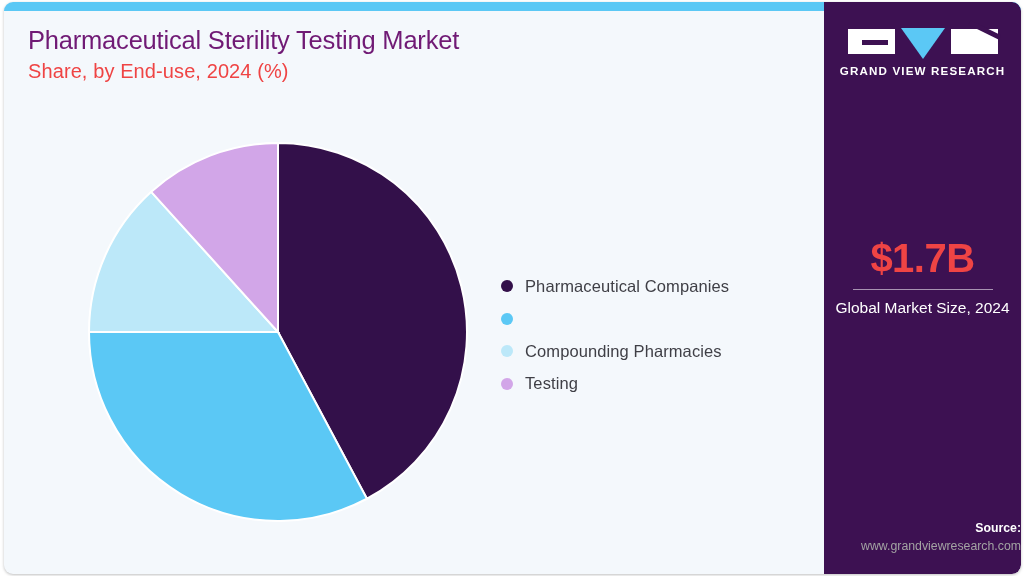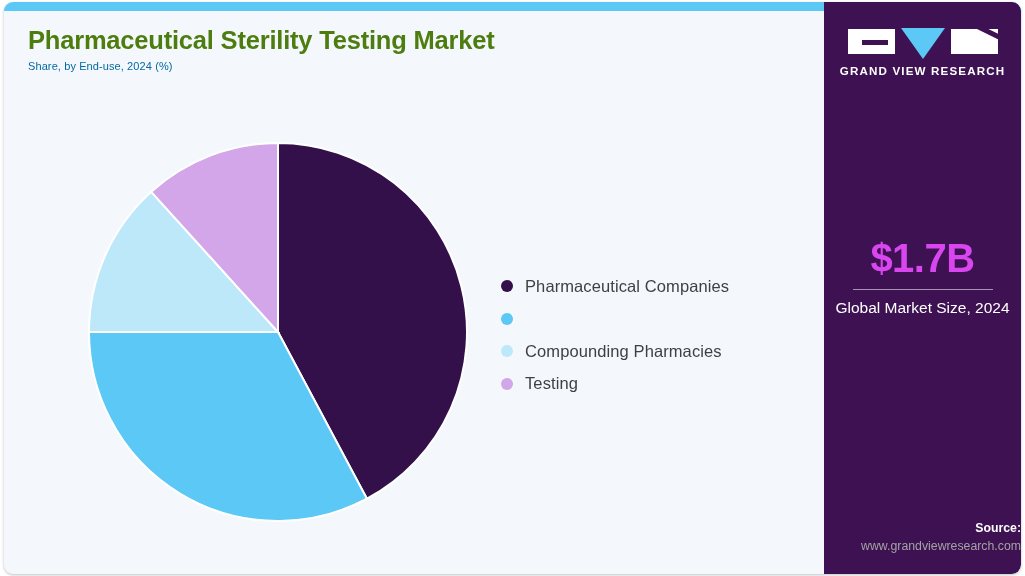--- a/index.html
+++ b/index.html
@@ -26,29 +26,29 @@
   .accent-bar {
     position: absolute;
     left: 0; top: 0;
     width: 100%; height: 9px;
     background: #5bc8f5;
   }
   
   .header { position: absolute; left: 24px; top: 24px; width: 700px; }
   .chart-title {
     font-size: 25.5px;
-    font-weight: bold;
-    color: #4d7c0f;
+    font-weight: normal;
+    color: #701a75;
     letter-spacing: -0.2px;
     line-height: 1.15;
   }
   .chart-subtitle {
     margin-top: 5px;
-    font-size: 11px;
-    color: #0369a1;
+    font-size: 20px;
+    color: #ef4444;
     letter-spacing: 0.1px;
   }
   
   .pie-wrap {
     position: absolute;
     left: 84px; top: 140px;
     width: 380px; height: 380px;
   }
   .pie-wrap svg { display: block; width: 380px; height: 380px; }
   
@@ -136,21 +136,21 @@
   }
   .stat-block {
     position: absolute;
     left: 0; top: 235px;
     width: 197px;
     text-align: center;
   }
   .stat-value {
     font-size: 40px;
     font-weight: bold;
-    color: #d946ef;
+    color: #ef4444;
     letter-spacing: -0.5px;
     line-height: 1.05;
   }
   .stat-divider {
     width: 140px; height: 1px;
     background: rgba(255,255,255,0.55);
     margin: 10px auto 8px;
   }
   .stat-caption {
     font-size: 15.5px;

